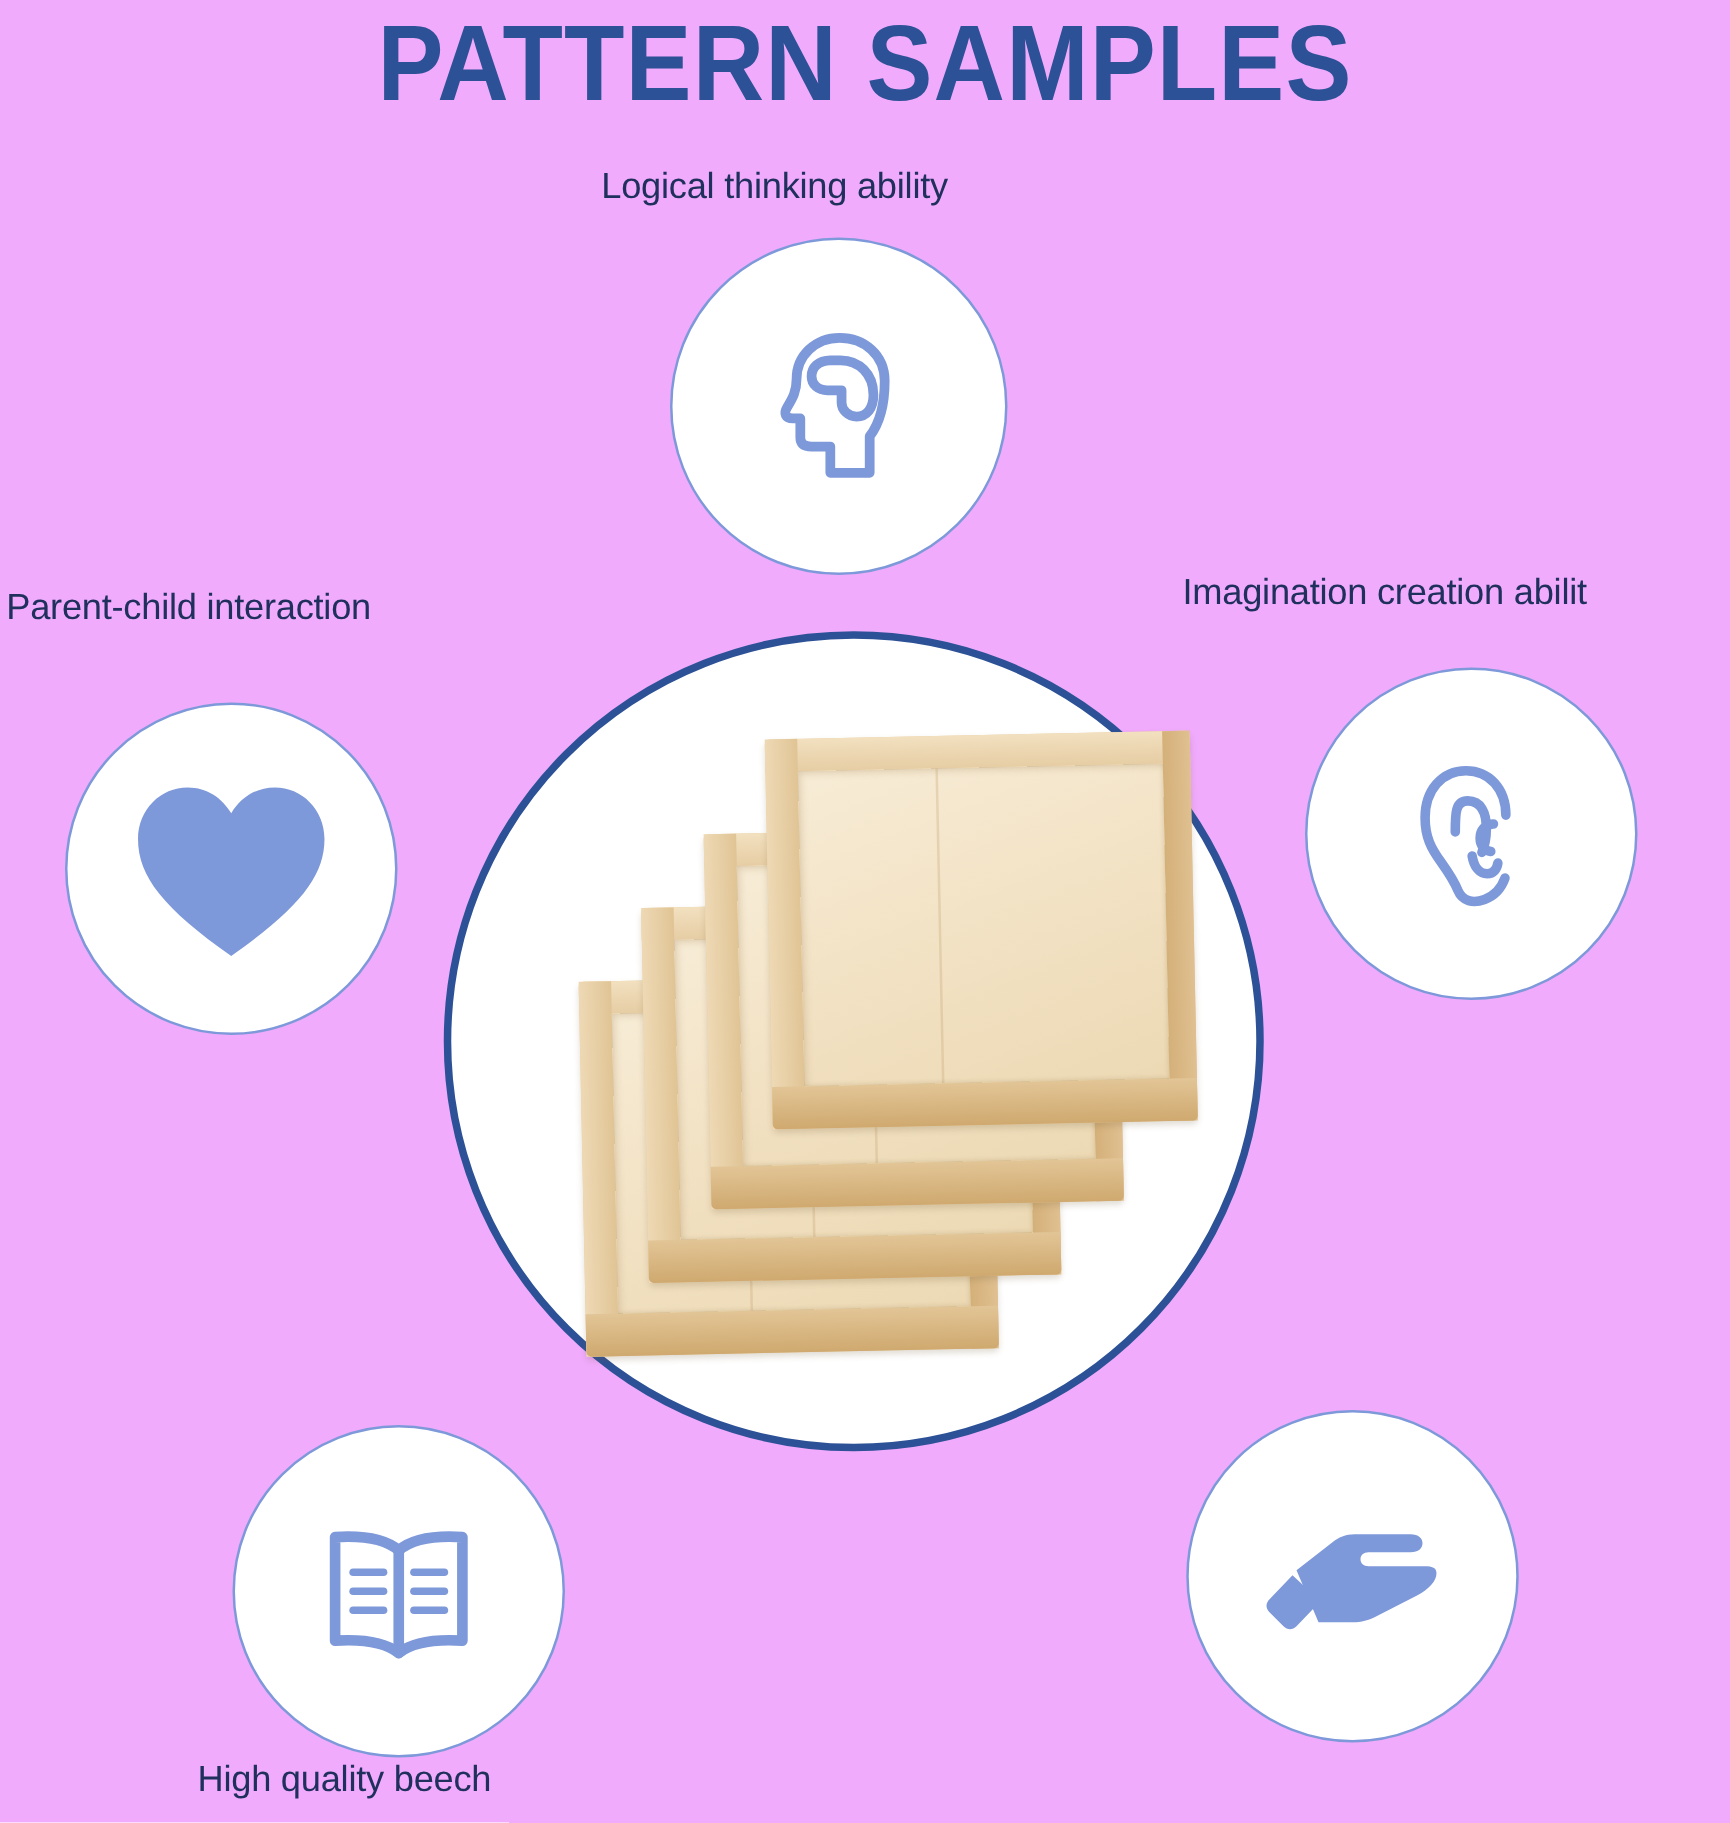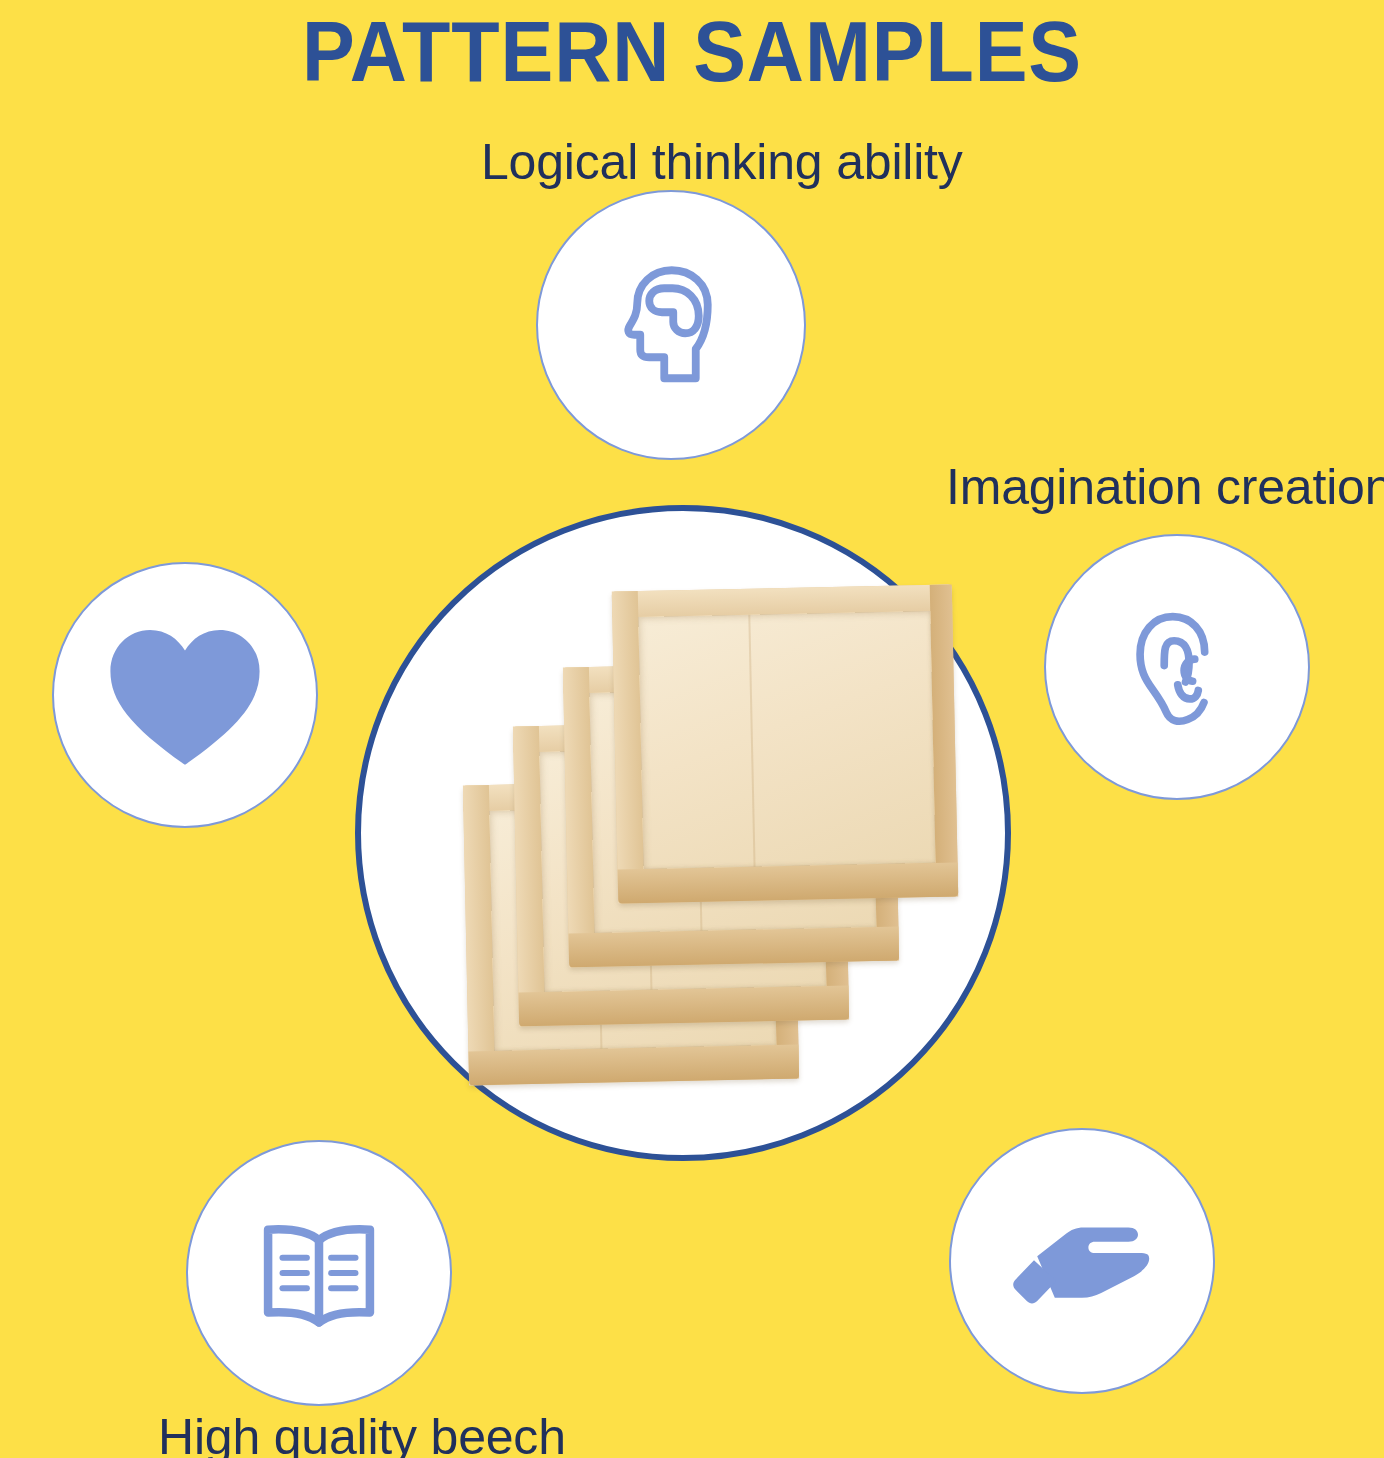--- a/index.html
+++ b/index.html
@@ -8,21 +8,21 @@
     background: #ffffff;
   }
   body {
     font-family: "Liberation Sans", sans-serif;
   }
 
   #canvas {
     position: relative;
     width: 1384px;
     height: 1458px;
-    background: #fde047;
+    background: #f0abfc;
     overflow: hidden;
   }
 
   
   .title {
     position: absolute;
     left: 0;
     top: 2px;
     width: 1384px;
     text-align: center;
@@ -34,21 +34,21 @@
     transform: scaleX(0.92);
     transform-origin: center top;
     white-space: nowrap;
   }
 
   
   .label {
     position: absolute;
     font-family: "Liberation Sans", sans-serif;
     font-weight: 400;
-    font-size: 50px;
+    font-size: 29px;
     color: #20305c;
     white-space: nowrap;
     letter-spacing: -0.2px;
   }
 
   
   .node {
     position: absolute;
     border-radius: 50%;
     border: 2px solid #7e99d9;
@@ -189,20 +189,21 @@
         <path d="M62.5 44.5
                  C58 44.5 55 48 55 52.5
                  C55 56.5 57.5 59.5 61 60"></path>
         <path d="M50.5 62.5
                  C51.5 68.5 54.5 72.5 59 72.5
                  C62.5 72.5 64.5 70 65 66.5"></path>
       </svg>
     </span>
   </div>
 
+  <div class="label" style="left: 5px; top: 470px;">Parent-child interaction</div>
 
   <div class="node" style="left: 52px; top: 562px; width: 266px; height: 266px;">
     <span>
       <svg width="160" height="146" viewBox="0 0 100 92" fill="#7e99d9">
         <path d="M50 90
                  C16 66 3 50 3 31
                  C3 16 14.5 5 28 5
                  C38 5 45.5 10.5 50 18
                  C54.5 10.5 62 5 72 5
                  C85.5 5 97 16 97 31

